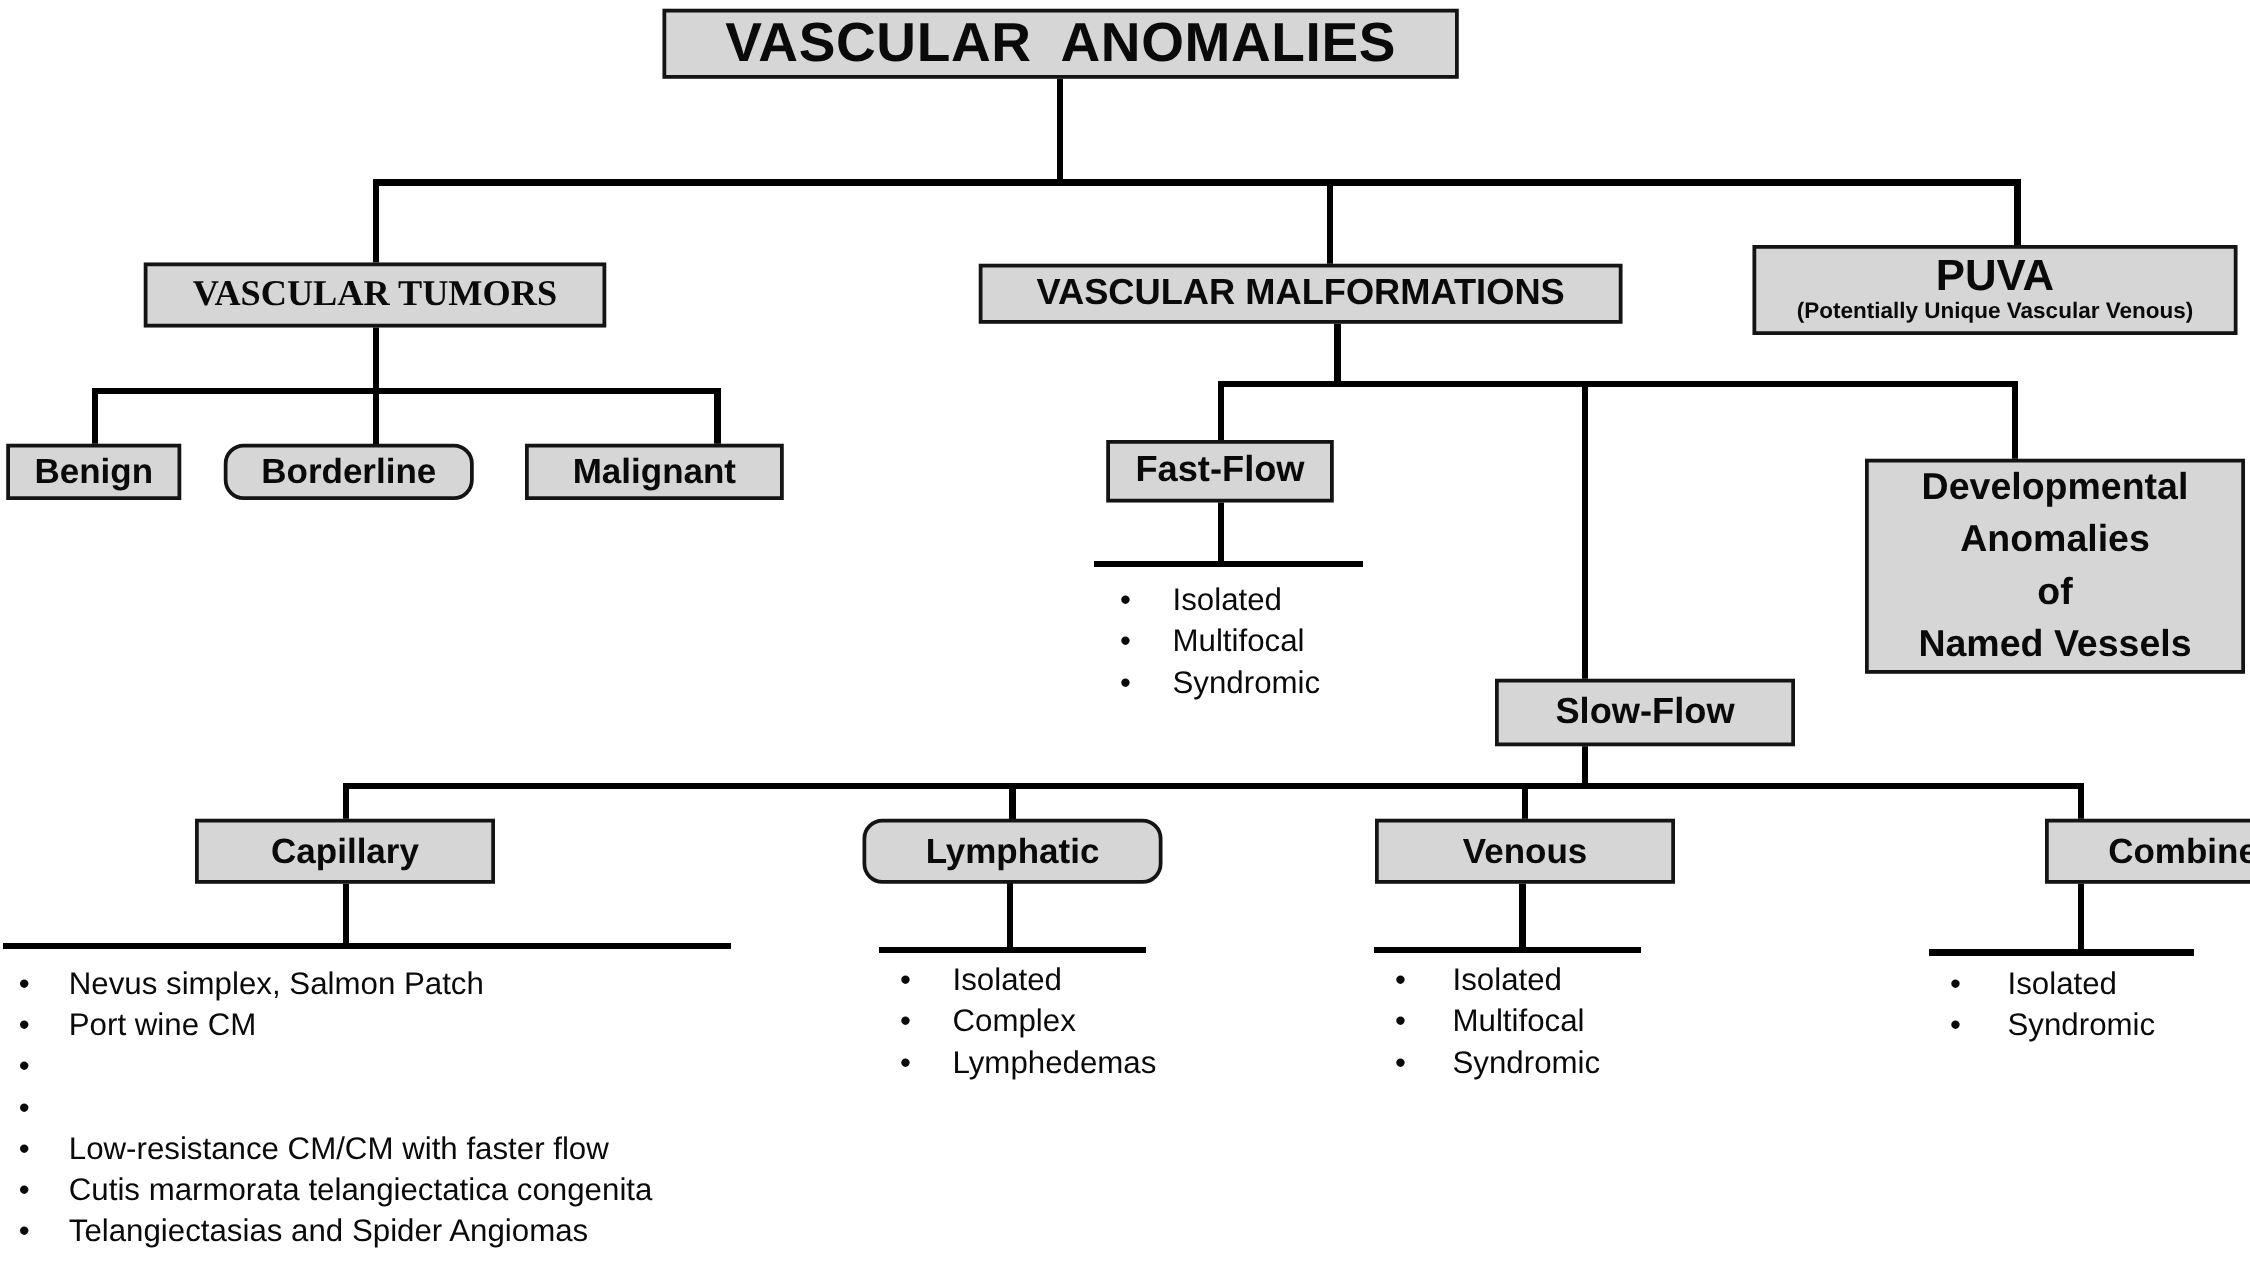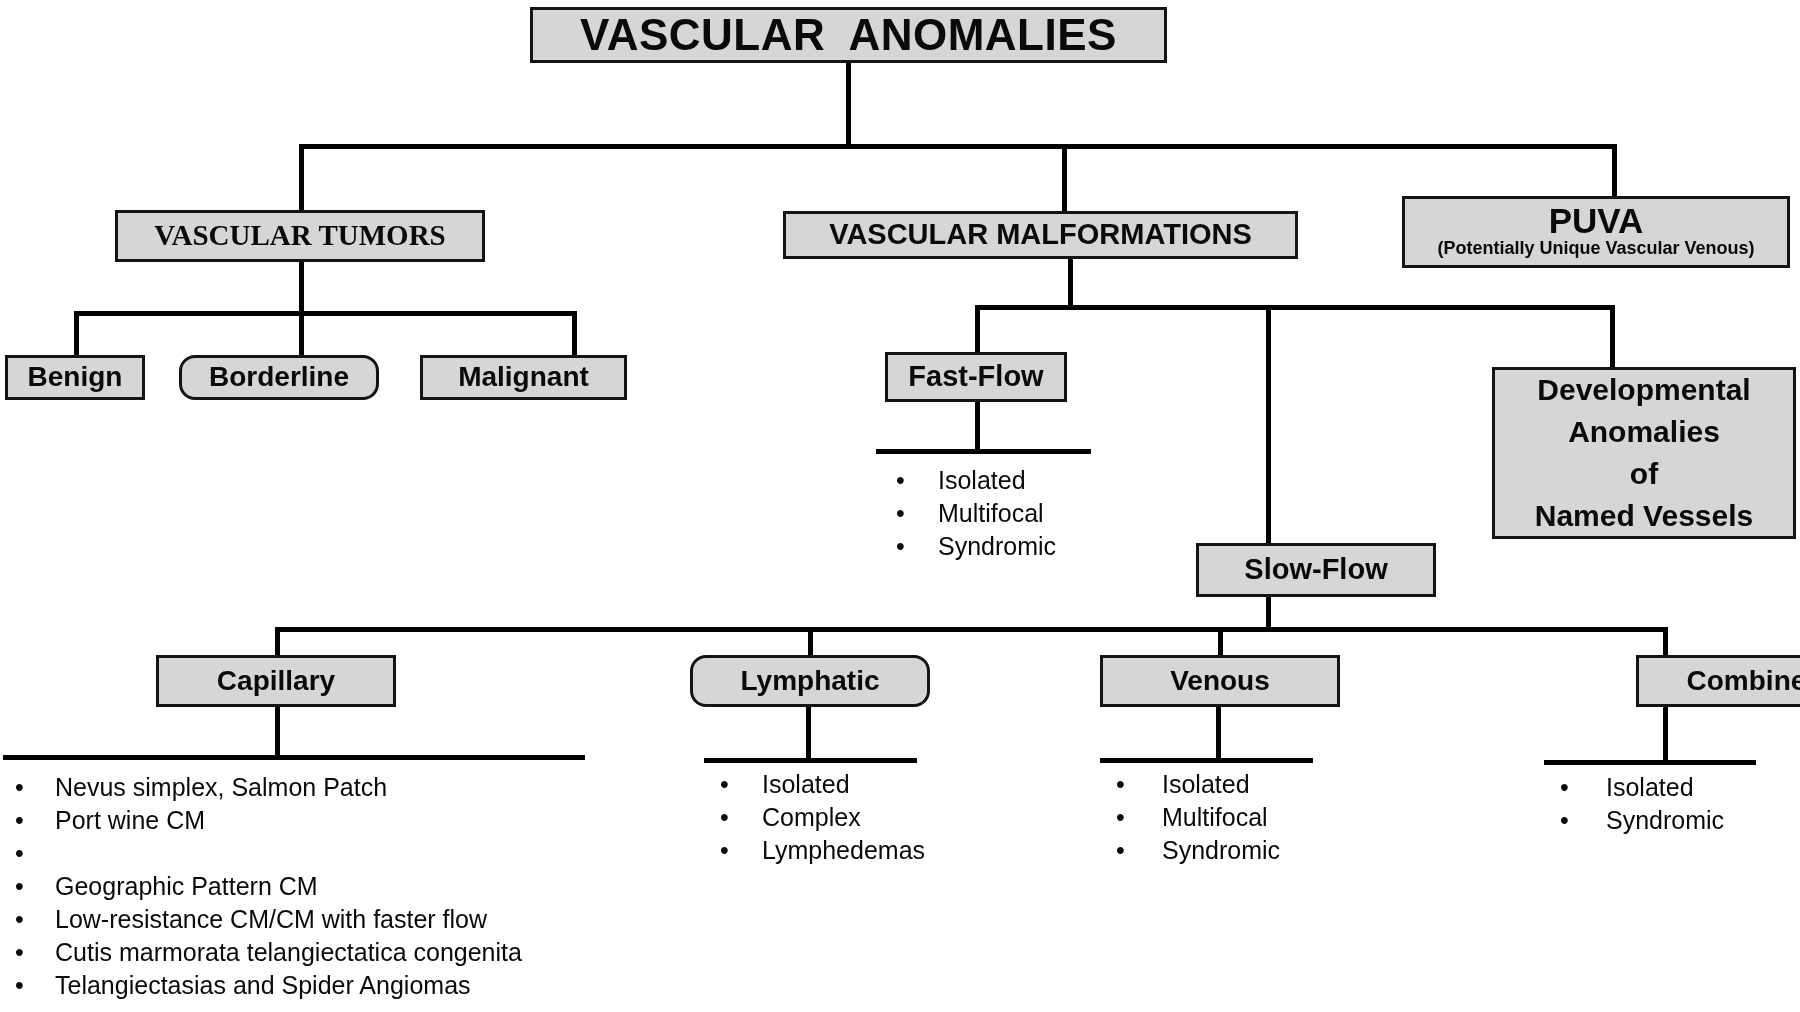--- a/index.html
+++ b/index.html
@@ -131,21 +131,20 @@
       </div>
       <div class="li">
         <span class="dot">•</span>
         <span class="txt">Port wine CM</span>
       </div>
       <div class="li">
         <span class="dot">•</span>
       </div>
       <div class="li">
         <span class="dot">•</span>
-        <span class="txt">Geographic Pattern CM</span>
       </div>
       <div class="li">
         <span class="dot">•</span>
         <span class="txt">Low-resistance CM/CM with faster flow</span>
       </div>
       <div class="li">
         <span class="dot">•</span>
         <span class="txt">Cutis marmorata telangiectatica congenita</span>
       </div>
       <div class="li">

